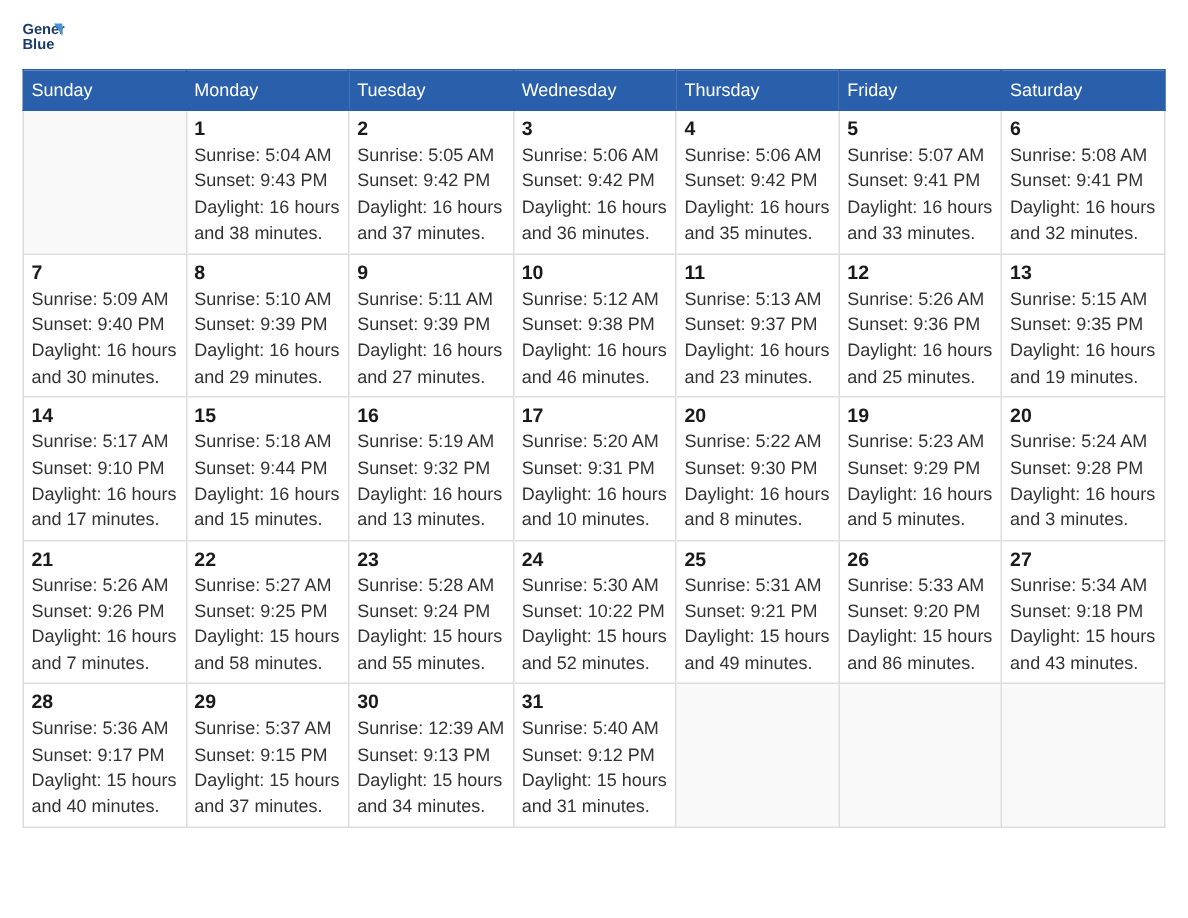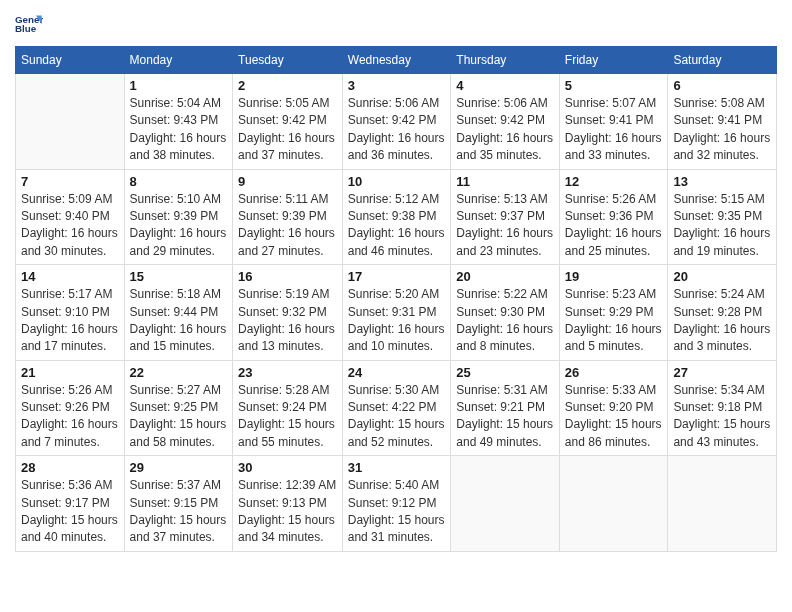--- a/index.html
+++ b/index.html
@@ -329,21 +329,21 @@
               <div>Sunrise: 5:28 AM</div>
               <div>Sunset: 9:24 PM</div>
               <div>Daylight: 15 hours</div>
               <div>and 55 minutes.</div>
             </div>
           </td>
           <td>
             <div class="day-number">24</div>
             <div class="day-info">
               <div>Sunrise: 5:30 AM</div>
-              <div>Sunset: 4:22 PM</div>
+              <div>Sunset: 10:22 PM</div>
               <div>Daylight: 15 hours</div>
               <div>and 52 minutes.</div>
             </div>
           </td>
           <td>
             <div class="day-number">25</div>
             <div class="day-info">
               <div>Sunrise: 5:31 AM</div>
               <div>Sunset: 9:21 PM</div>
               <div>Daylight: 15 hours</div>

